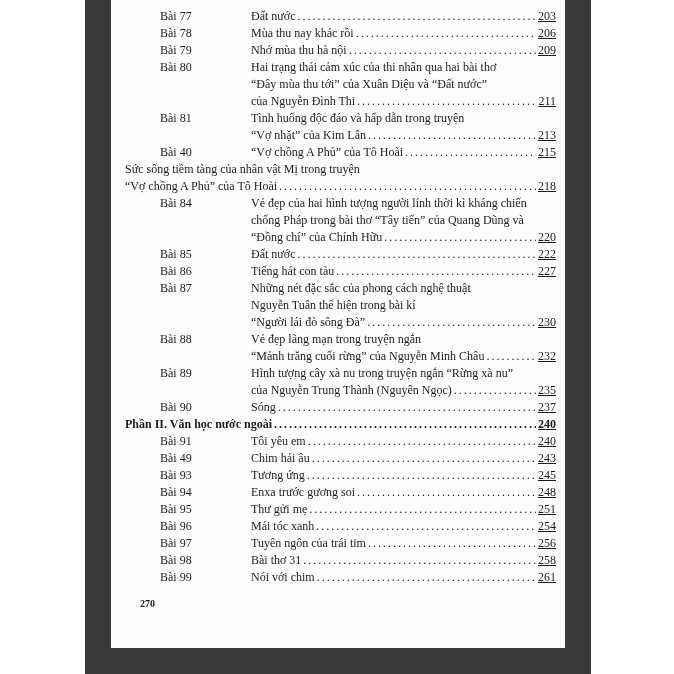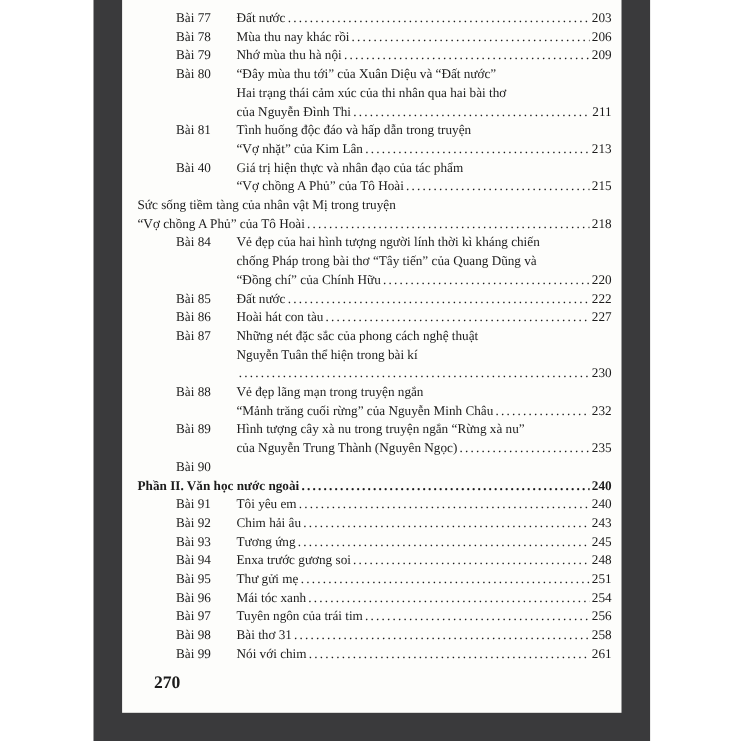--- a/index.html
+++ b/index.html
@@ -17,51 +17,51 @@
   }
   .book-page {
     position: absolute;
     left: 26px; right: 26px; top: 0; bottom: 26px;
     background: #fdfdfb;
     color: #1c1c1c;
     font-size: 12px;
     line-height: 17px;
     padding: 8px 9px 0 14px;
   }
-  .toc-row { display: flex; }
+  .toc-row { display: flex; gap: 36px; }
   .toc-row .label {
     width: 55px;
     flex-shrink: 0;
     margin-left: 35px;
   }
   .toc-body { flex: 1; min-width: 0; }
   .line-last { display: flex; align-items: baseline; justify-content: flex-end; }
   .line-text { white-space: nowrap; }
   .leader {
     flex: 1;
     min-width: 6px;
     overflow: hidden;
     white-space: nowrap;
     margin: 0 2px;
   }
   .leader::after {
     content: "..........................................................................................................................................................";
     letter-spacing: 2px;
   }
-  .pagenum { flex-shrink: 0; }
+  .pagenum { flex-shrink: 0; text-decoration: underline; }
   .section-row {
     display: flex;
     align-items: center;
     font-weight: bold;
   }
   .footer-num {
     font-weight: bold;
     margin-top: 9px;
     margin-left: 15px;
-    font-size: 16px;
+    font-size: 10px;
   }
 </style>
 </head>
 <body>
 
 <div class="photo-frame">
   <div class="book-page">
     <div id="toc">
         <div class="toc-row">
           <span class="label">Bài 77</span>
@@ -89,22 +89,22 @@
             <div class="line-last">
               <span class="line-text">Nhớ mùa thu hà nội</span>
               <span class="leader"></span>
               <span class="pagenum">209</span>
             </div>
           </div>
         </div>
         <div class="toc-row">
           <span class="label">Bài 80</span>
           <div class="toc-body">
+            <div class="line">Hai trạng thái cảm xúc của thi nhân qua hai bài thơ</div>
             <div class="line">“Đây mùa thu tới” của Xuân Diệu và “Đất nước”</div>
-            <div class="line">Hai trạng thái cảm xúc của thi nhân qua hai bài thơ</div>
             <div class="line-last">
               <span class="line-text">của Nguyễn Đình Thi</span>
               <span class="leader"></span>
               <span class="pagenum">211</span>
             </div>
           </div>
         </div>
         <div class="toc-row">
           <span class="label">Bài 81</span>
           <div class="toc-body">
@@ -112,21 +112,20 @@
             <div class="line-last">
               <span class="line-text">“Vợ nhặt” của Kim Lân</span>
               <span class="leader"></span>
               <span class="pagenum">213</span>
             </div>
           </div>
         </div>
         <div class="toc-row">
           <span class="label">Bài 40</span>
           <div class="toc-body">
-            <div class="line">Giá trị hiện thực và nhân đạo của tác phẩm</div>
             <div class="line-last">
               <span class="line-text">“Vợ chồng A Phủ” của Tô Hoài</span>
               <span class="leader"></span>
               <span class="pagenum">215</span>
             </div>
           </div>
         </div>
         <div class="toc-row">
           <div class="toc-body">
             <div class="line">Sức sống tiềm tàng của nhân vật Mị trong truyện</div>
@@ -156,32 +155,33 @@
               <span class="line-text">Đất nước</span>
               <span class="leader"></span>
               <span class="pagenum">222</span>
             </div>
           </div>
         </div>
         <div class="toc-row">
           <span class="label">Bài 86</span>
           <div class="toc-body">
             <div class="line-last">
-              <span class="line-text">Hoài hát con tàu</span>
+              <span class="line-text">Tiếng hát con tàu</span>
               <span class="leader"></span>
               <span class="pagenum">227</span>
             </div>
           </div>
         </div>
         <div class="toc-row">
           <span class="label">Bài 87</span>
           <div class="toc-body">
             <div class="line">Những nét đặc sắc của phong cách nghệ thuật</div>
             <div class="line">Nguyễn Tuân thể hiện trong bài kí</div>
             <div class="line-last">
+              <span class="line-text">“Người lái đò sông Đà”</span>
               <span class="leader"></span>
               <span class="pagenum">230</span>
             </div>
           </div>
         </div>
         <div class="toc-row">
           <span class="label">Bài 88</span>
           <div class="toc-body">
             <div class="line">Vẻ đẹp lãng mạn trong truyện ngắn</div>
             <div class="line-last">
@@ -197,38 +197,45 @@
             <div class="line">Hình tượng cây xà nu trong truyện ngắn “Rừng xà nu”</div>
             <div class="line-last">
               <span class="line-text">của Nguyễn Trung Thành (Nguyên Ngọc)</span>
               <span class="leader"></span>
               <span class="pagenum">235</span>
             </div>
           </div>
         </div>
         <div class="toc-row">
           <span class="label">Bài 90</span>
+          <div class="toc-body">
+            <div class="line-last">
+              <span class="line-text">Sóng</span>
+              <span class="leader"></span>
+              <span class="pagenum">237</span>
+            </div>
+          </div>
         </div>
         <div class="section-row">
           <span class="line-text">Phần II. Văn học nước ngoài</span>
           <span class="leader"></span>
           <span class="pagenum">240</span>
         </div>
         <div class="toc-row">
           <span class="label">Bài 91</span>
           <div class="toc-body">
             <div class="line-last">
               <span class="line-text">Tôi yêu em</span>
               <span class="leader"></span>
               <span class="pagenum">240</span>
             </div>
           </div>
         </div>
         <div class="toc-row">
-          <span class="label">Bài 92</span>
+          <span class="label">Bài 49</span>
           <div class="toc-body">
             <div class="line-last">
               <span class="line-text">Chim hải âu</span>
               <span class="leader"></span>
               <span class="pagenum">243</span>
             </div>
           </div>
         </div>
         <div class="toc-row">
           <span class="label">Bài 93</span>

